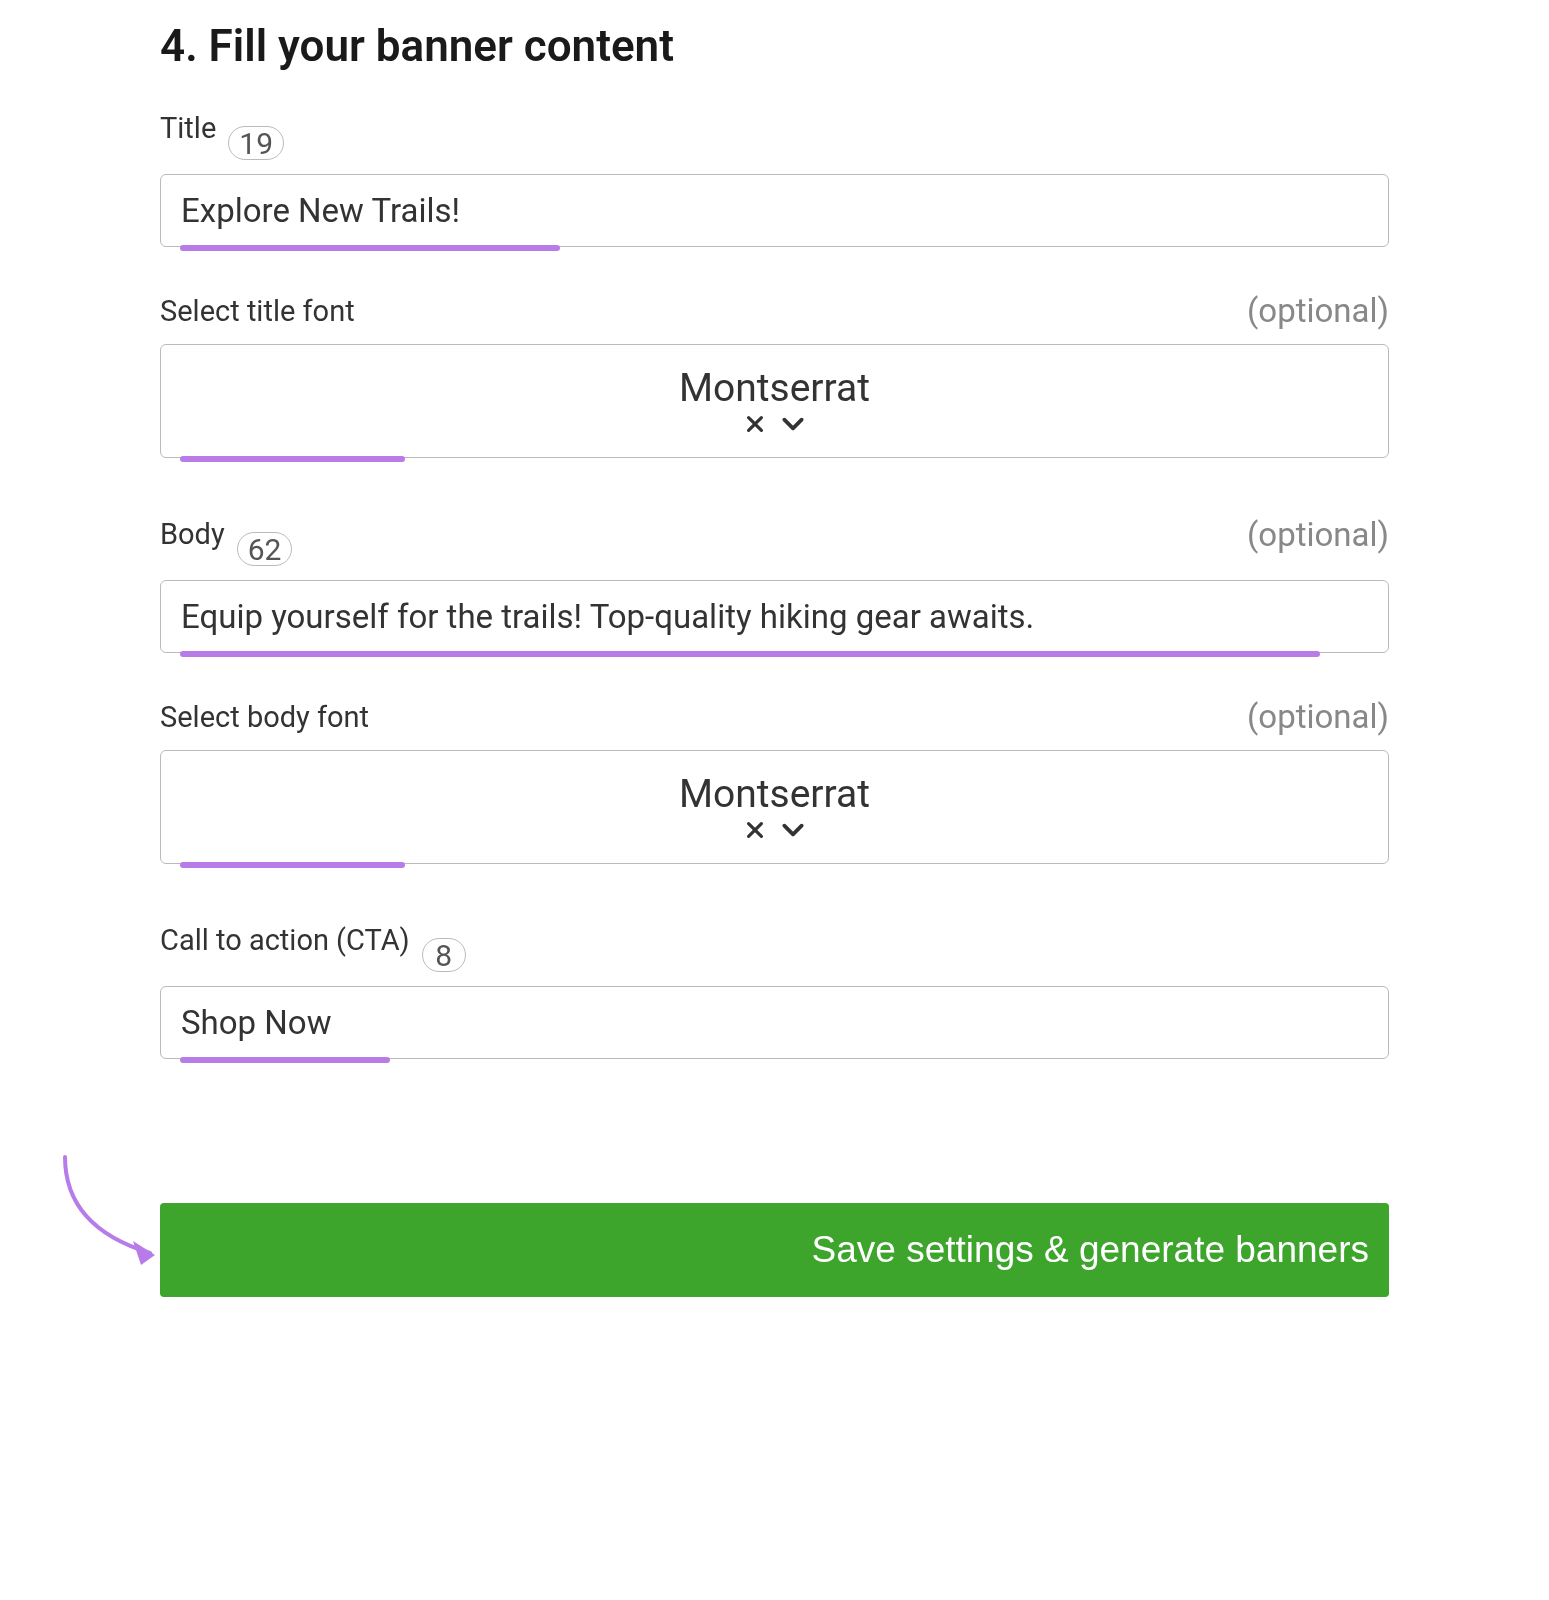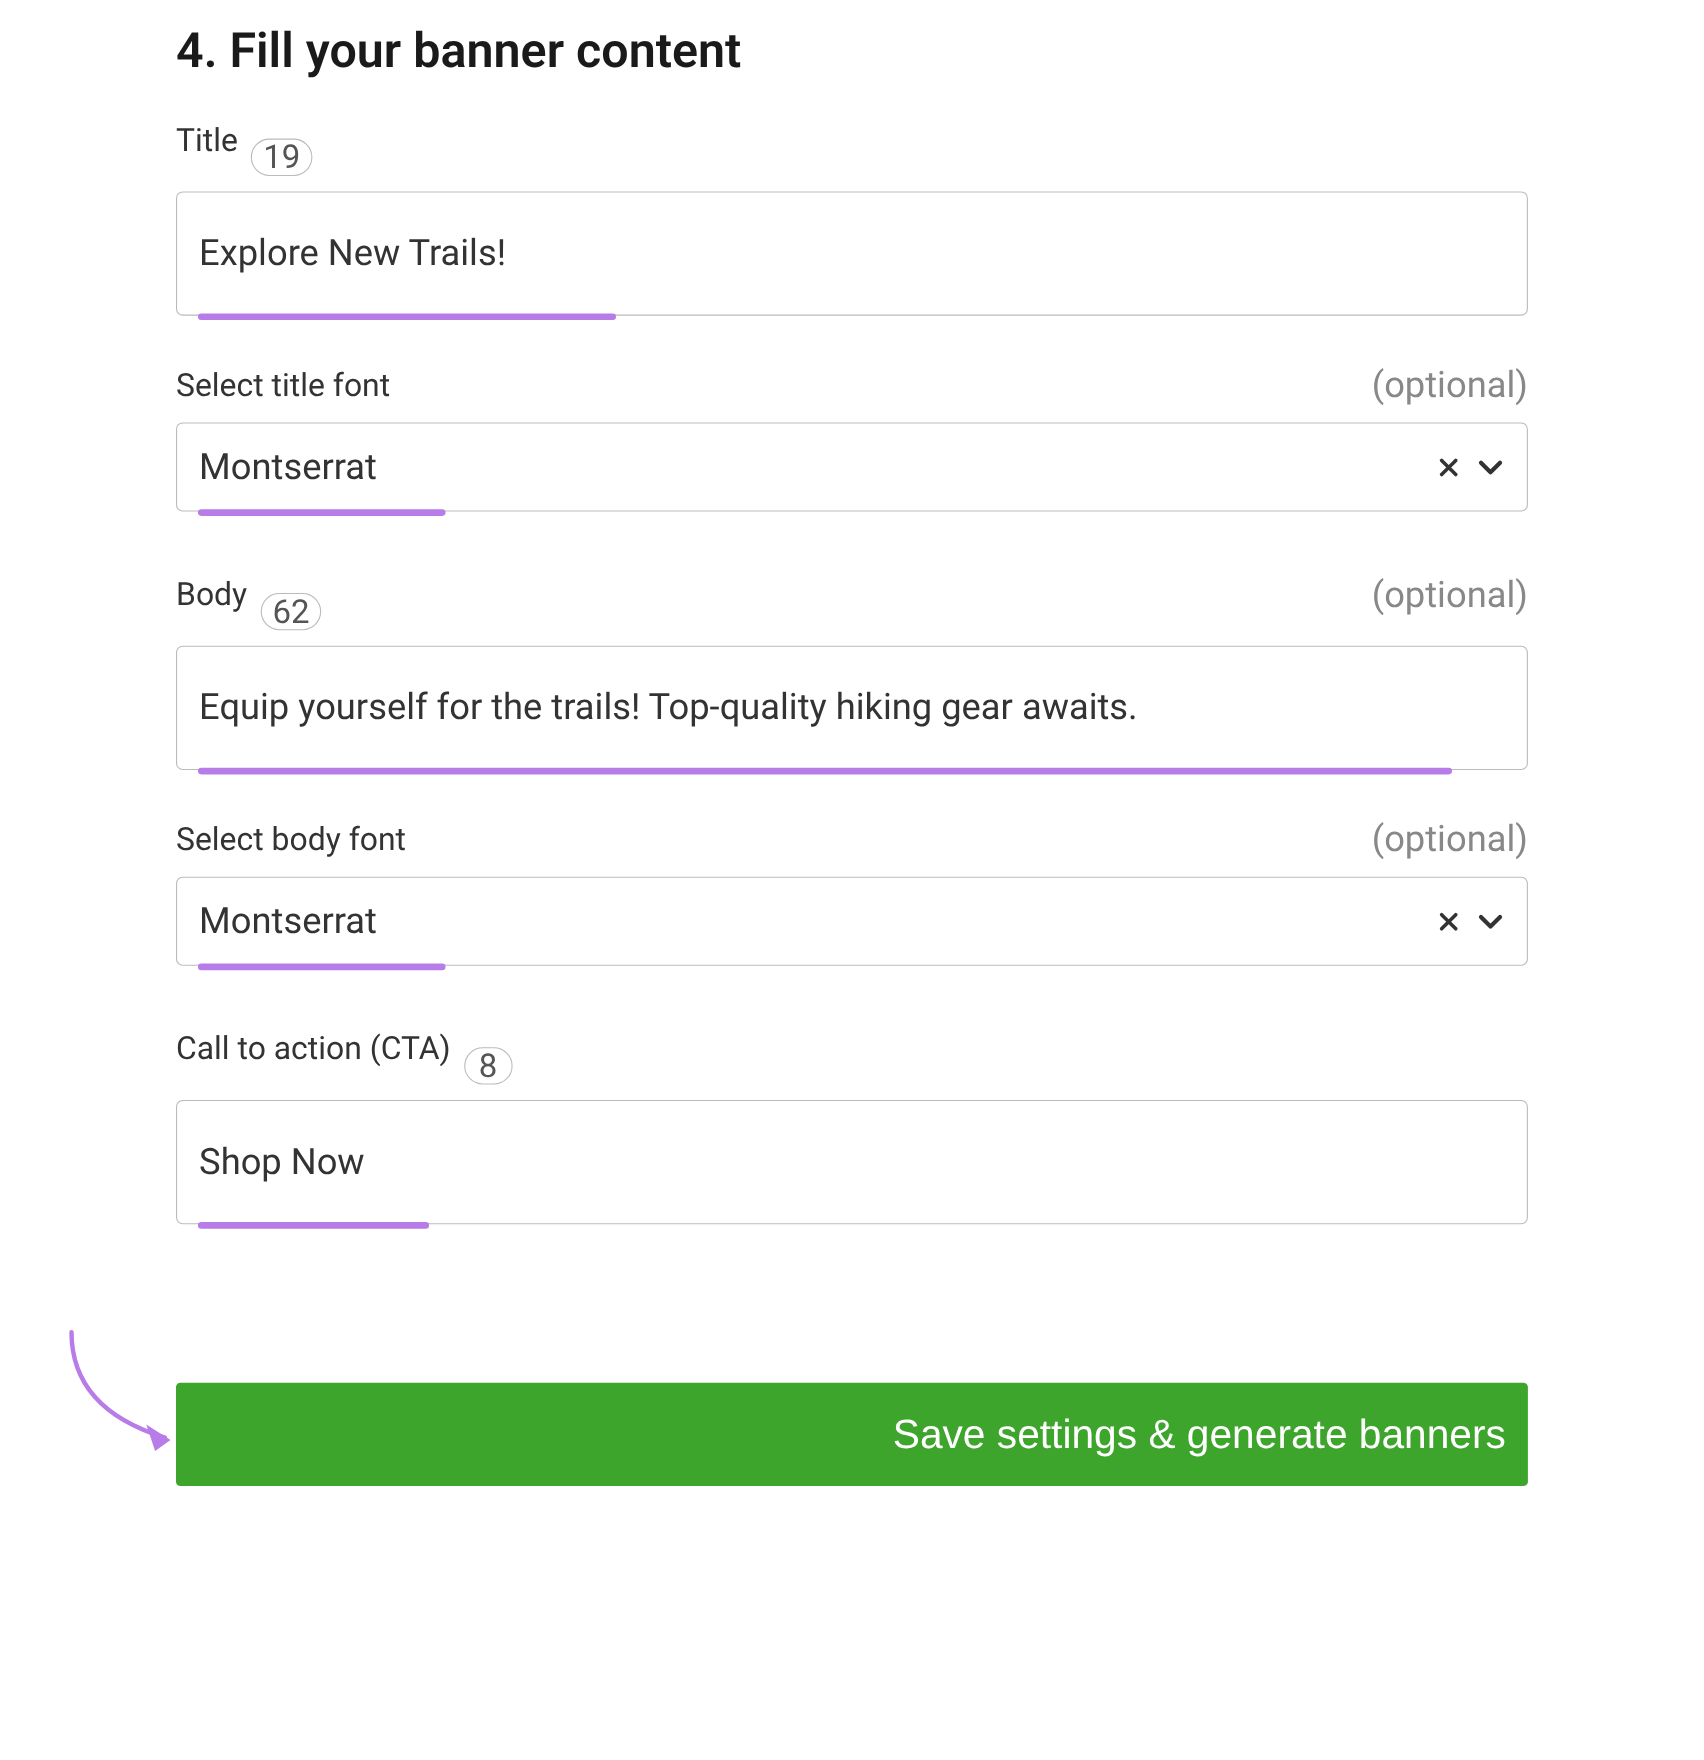--- a/index.html
+++ b/index.html
@@ -63,41 +63,42 @@
     }
     .optional-label {
       font-size: 33px;
       color: #888;
     }
     .input-wrapper {
       position: relative;
     }
     .text-input {
       width: 100%;
-      padding: 36px 20px;
+      padding: 16px 20px;
       font-size: 33px;
       color: #333;
       border: 1.5px solid #bbb;
       border-radius: 6px;
       outline: none;
       background: #fff;
       font-family: inherit;
     }
     .select-input {
       width: 100%;
       padding: 20px 20px;
-      font-size: 33px;
+      font-size: 39px;
       color: #333;
       border: 1.5px solid #bbb;
       border-radius: 6px;
       outline: none;
       background: #fff;
       display: flex;
       align-items: center;
       cursor: pointer;
+      flex-direction: column;
     }
     .select-value {
       flex: 1;
     }
     .select-icons {
       display: flex;
       align-items: center;
       gap: 14px;
     }
     .icon {

